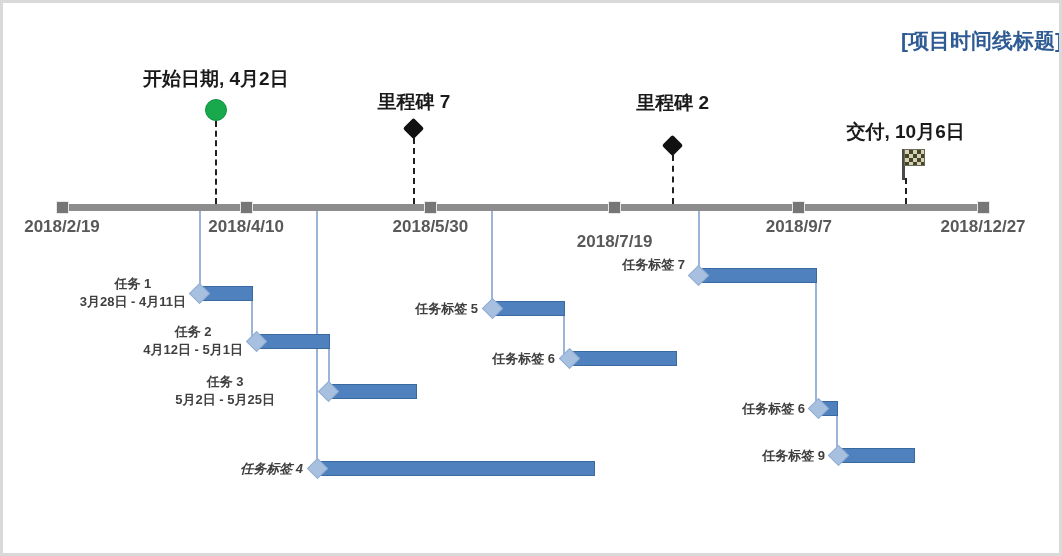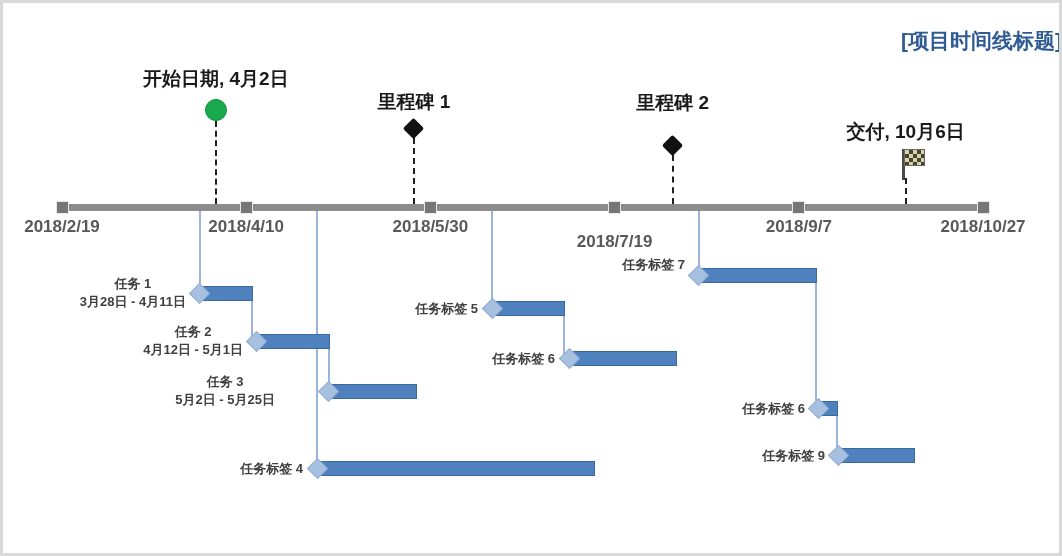--- a/index.html
+++ b/index.html
@@ -101,27 +101,27 @@
       <div class="date-label" style="left: -18px; top: 217px;">2018/2/19</div>
       <div class="axis-square" style="left: 240.7px; top: 202px;"></div>
       <div class="date-label" style="left: 166.2px; top: 217px;">2018/4/10</div>
       <div class="axis-square" style="left: 424.9px; top: 202px;"></div>
       <div class="date-label" style="left: 350.4px; top: 217px;">2018/5/30</div>
       <div class="axis-square" style="left: 609.1px; top: 202px;"></div>
       <div class="date-label" style="left: 534.6px; top: 232px;">2018/7/19</div>
       <div class="axis-square" style="left: 793.3px; top: 202px;"></div>
       <div class="date-label" style="left: 718.8px; top: 217px;">2018/9/7</div>
       <div class="axis-square" style="left: 977.5px; top: 202px;"></div>
-      <div class="date-label" style="left: 903px; top: 217px;">2018/10/27</div>
+      <div class="date-label" style="left: 903px; top: 217px;">2018/12/27</div>
     </div>
   <div id="layer-milestones">
       <div class="ms-circle" style="left: 204.807px; top: 99px;"></div>
       <div class="ms-label" style="left: 65.807px; top: 66px;">开始日期, 4月2日</div>
       <div class="ms-diamond" style="left: 406.322px; top: 120.5px;"></div>
-      <div class="ms-label" style="left: 263.822px; top: 89px;">里程碑 1</div>
+      <div class="ms-label" style="left: 263.822px; top: 89px;">里程碑 7</div>
       <div class="ms-diamond" style="left: 665.123px; top: 137.5px;"></div>
       <div class="ms-label" style="left: 522.623px; top: 90px;">里程碑 2</div>
       <div class="flag-pole" style="left: 901.636px; top: 149px; height: 31px;"></div>
       <div class="flag-body" style="left: 904.136px; top: 149px;"></div>
       <div class="ms-label" style="left: 755.636px; top: 119px;">交付, 10月6日</div>
     </div>
   <div id="layer-tasks">
       <div class="task-bar" style="left: 199.966px; top: 286px; width: 53.0496px;"></div>
       <div class="bar-diamond" style="left: 192.466px; top: 286px;"></div>
       <div class="task-label" style="right: 876.034px; top: 293.5px; transform: translateY(-50%);">
@@ -135,21 +135,21 @@
         <div>4月12日 - 5月1日</div>
       </div>
       <div class="task-bar" style="left: 328.998px; top: 384px; width: 87.9555px;"></div>
       <div class="bar-diamond" style="left: 321.498px; top: 384px;"></div>
       <div class="task-label" style="right: 787px; top: 391.5px; transform: translateY(-50%); text-align: center;">
         <div>任务 3</div>
         <div>5月2日 - 5月25日</div>
       </div>
       <div class="task-bar" style="left: 317.025px; top: 461px; width: 277.958px;"></div>
       <div class="bar-diamond" style="left: 309.525px; top: 461px;"></div>
-      <div class="task-label" style="right: 758.975px; top: 468.5px; transform: translateY(-50%);">
+      <div class="task-label" style="right: 758.975px; top: 468.5px; transform: translateY(-50%); font-style: italic;">
         <div>任务标签 4</div>
       </div>
       <div class="task-bar" style="left: 492.015px; top: 301px; width: 72.9432px;"></div>
       <div class="bar-diamond" style="left: 484.515px; top: 301px;"></div>
       <div class="task-label" style="right: 583.985px; top: 308.5px; transform: translateY(-50%);">
         <div>任务标签 5</div>
       </div>
       <div class="task-bar" style="left: 569.01px; top: 351px; width: 108.033px;"></div>
       <div class="bar-diamond" style="left: 561.51px; top: 351px;"></div>
       <div class="task-label" style="right: 506.99px; top: 358.5px; transform: translateY(-50%);">

